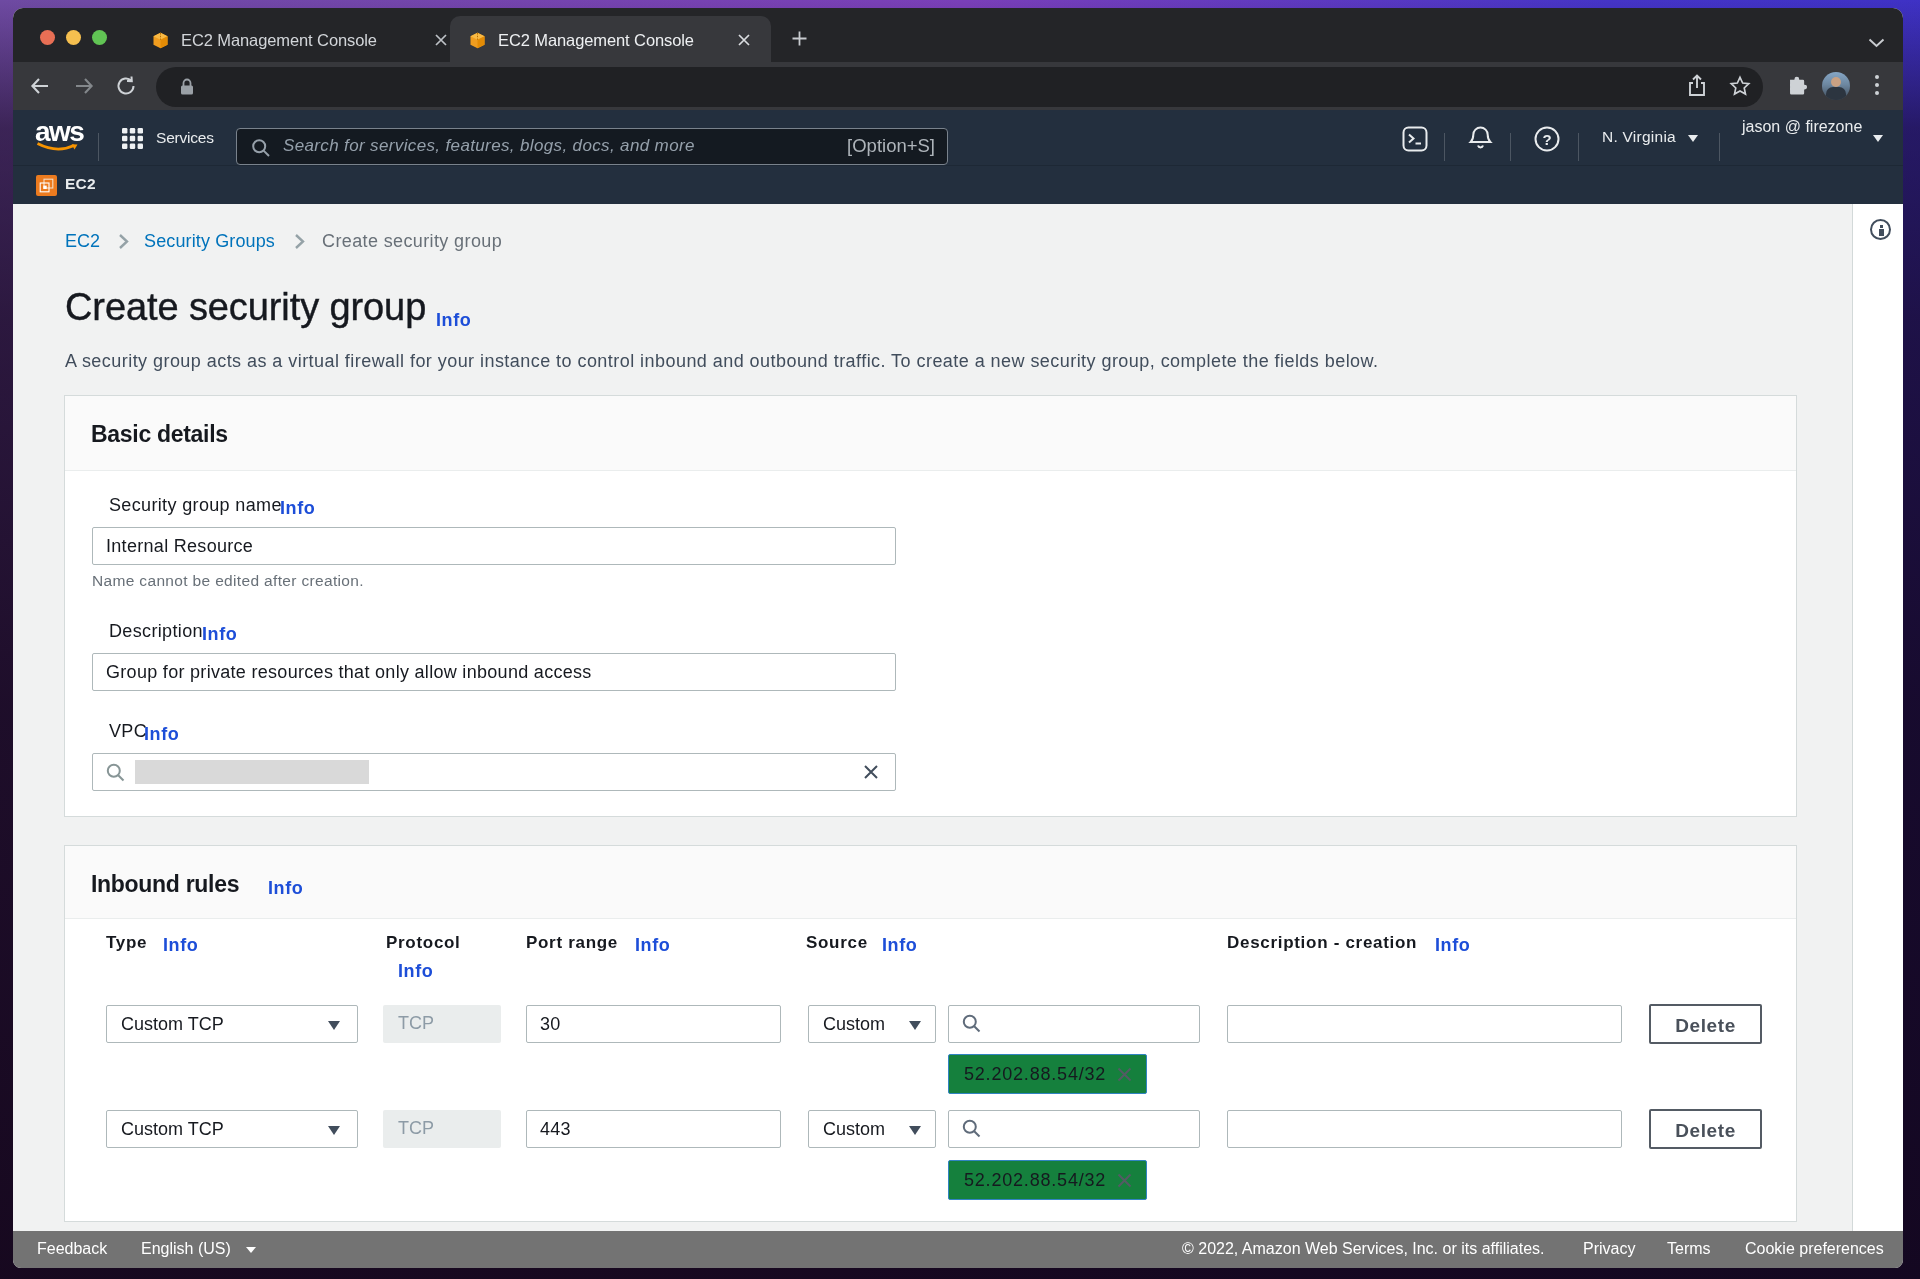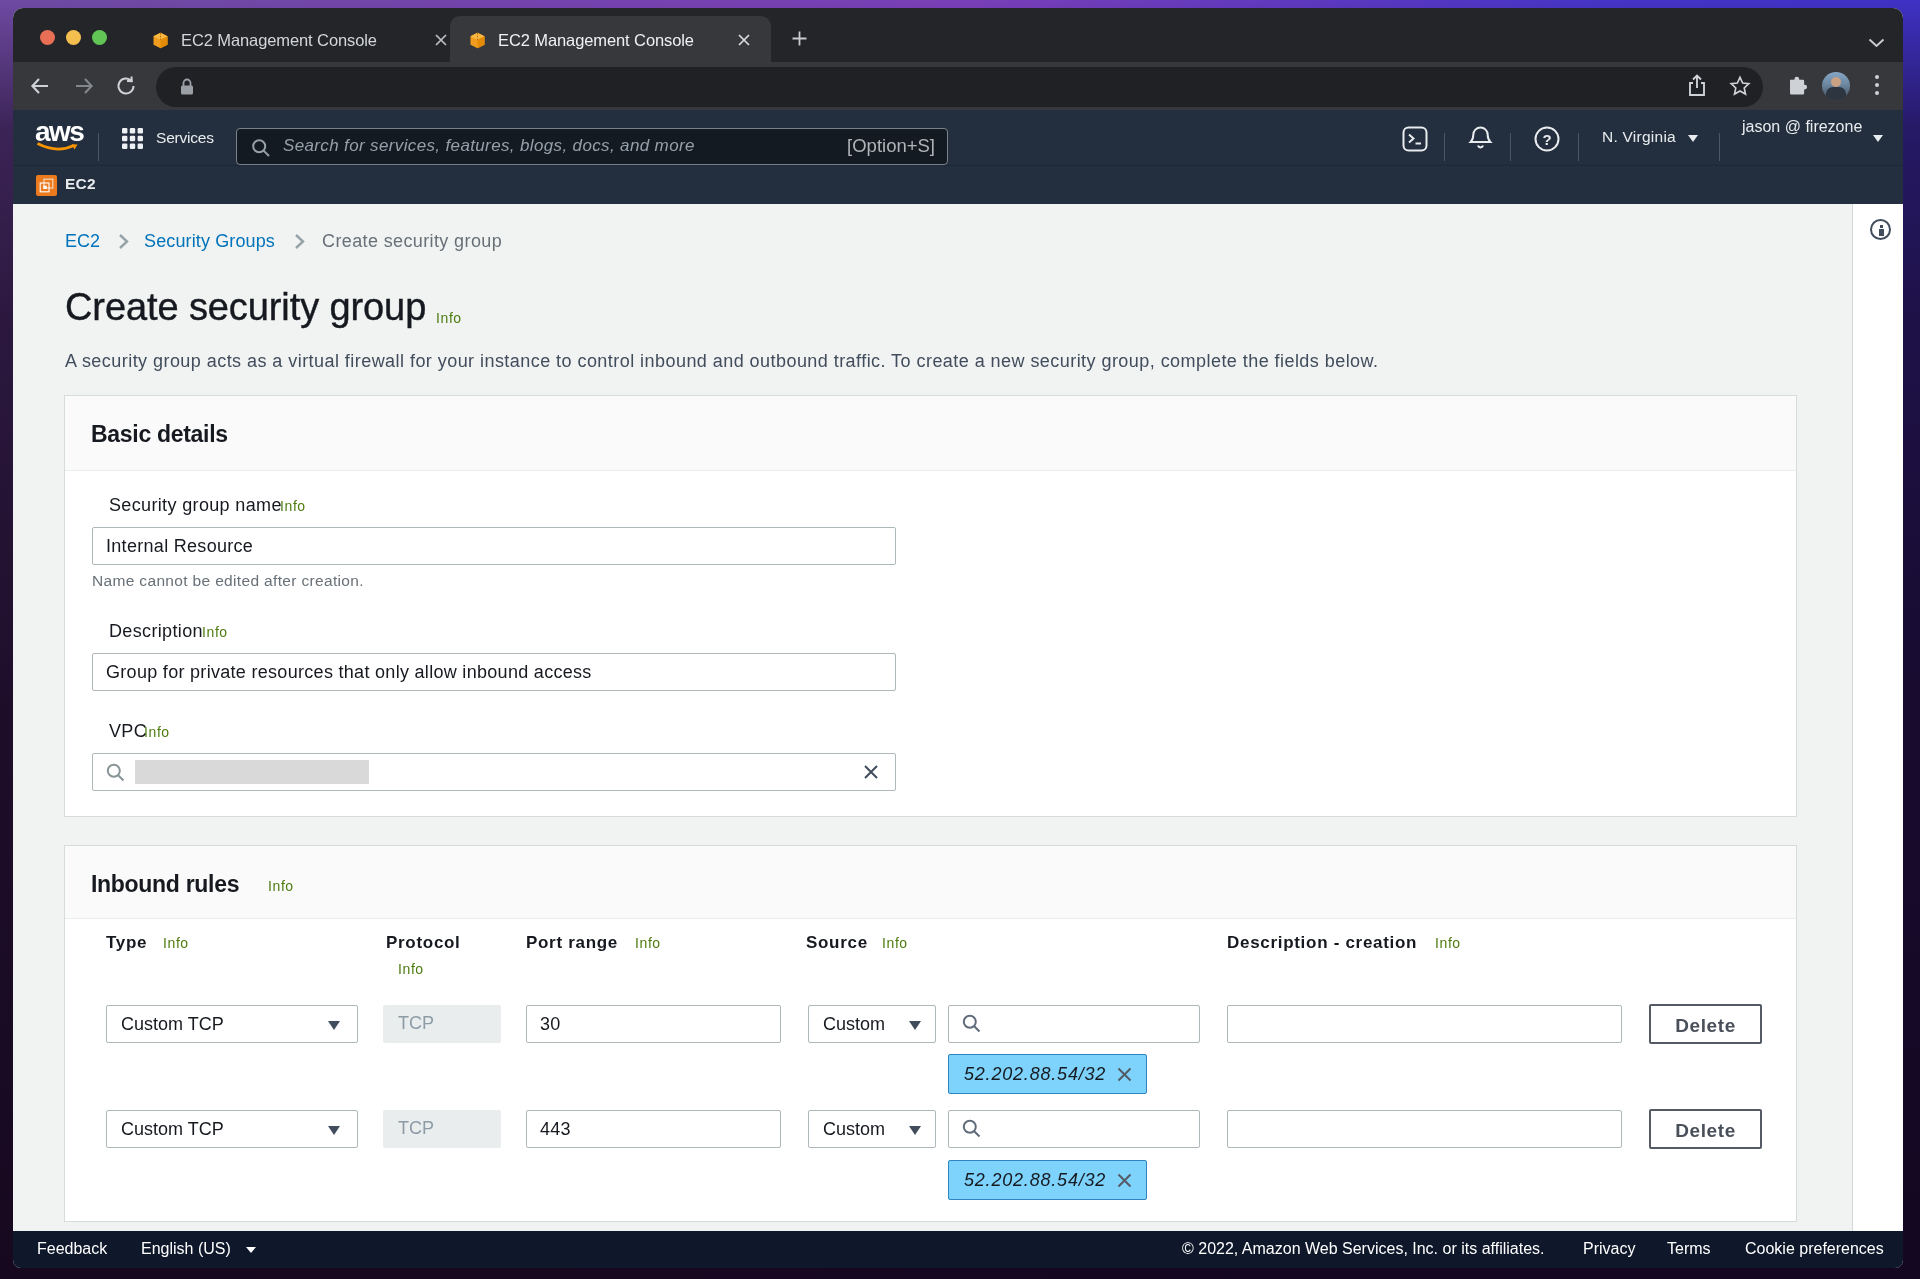--- a/index.html
+++ b/index.html
@@ -35,40 +35,40 @@
   .hicon { position:absolute; top:14px; }
   .htxt { position:absolute; font-size:15.5px; color:#e9ecee; letter-spacing:.25px; white-space:nowrap; }
   
   .main { position:absolute; left:0; top:196px; width:100%; height:1027px; background:#f1f2f2; }
   .side { position:absolute; left:1839px; top:0; width:51px; height:1027px; background:#fff; border-left:1px solid #d3d9d9; }
   .content { position:absolute; left:0; top:2px; width:1839px; height:1025px; }
   .crumb { position:absolute; top:25px; font-size:18px; white-space:nowrap; }
   .blue { color:#0073bb; }
   .h1 { position:absolute; left:52px; top:80px; font-size:38px; color:#16191f; letter-spacing:-0.1px; -webkit-text-stroke:0.4px #16191f; white-space:nowrap; }
   .lead { position:absolute; left:52px; top:145px; font-size:18px; letter-spacing:.45px; color:#414d5c; white-space:nowrap; }
-  .info { font-size:14px; font-weight:normal; letter-spacing:.6px; color:#4d7c0f; white-space:nowrap; }
+  .info { font-size:18px; font-weight:bold; letter-spacing:.6px; color:#1d4ed8; white-space:nowrap; }
   .panel { position:absolute; left:51px; width:1733px; background:#fff; border:1px solid #d5dbdb; }
   .phead { position:absolute; left:0; top:0; width:100%; background:#fafafa; border-bottom:1px solid #eaeded; }
   .ptitle { font-size:23px; font-weight:bold; letter-spacing:-.3px; color:#16191f; white-space:nowrap; }
   .label { font-size:18px; letter-spacing:.35px; color:#16191f; white-space:nowrap;margin-left:17px; }
   .inp { position:absolute; background:#fff; border:1.5px solid #aeb8ba; border-radius:2px; font-size:18px; letter-spacing:.3px; color:#16191f; }
   .inp .t { position:absolute; left:13px; top:8px; white-space:nowrap; }
   .helper { position:absolute; font-size:15.5px; letter-spacing:.34px; color:#687078; white-space:nowrap; }
   .thead { position:absolute; font-size:17px; font-weight:bold; letter-spacing:.7px; color:#16191f; white-space:nowrap; }
   .sel { position:absolute; background:#fff; border:1.5px solid #aeb8ba; border-radius:2px; height:38px; }
   .sel .t { position:absolute; left:14px; top:8px; font-size:18px; color:#16191f; white-space:nowrap; }
   .tri { position:absolute; width:0; height:0; border-left:6.5px solid transparent; border-right:6.5px solid transparent; border-top:9px solid #414d5c; top:15px; }
   .dis { position:absolute; background:#eaeded; border-radius:2px; height:38px; }
   .dis .t { position:absolute; left:15px; top:8px; font-size:18px; color:#8d9ba6; }
-  .tag { position:absolute; height:40px; background:#7dd3fc; border:1.5px solid #3184c2; border-radius:2px;font-style:italic; }
+  .tag { position:absolute; height:40px; background:#15803d; border:1.5px solid #3184c2; border-radius:2px; }
   .tag .t { position:absolute; left:15px; top:9px; font-size:18px; letter-spacing:.8px; color:#16191f; white-space:nowrap; }
   .delbtn { position:absolute; width:113px; height:40px; border:2px solid #545b64; border-radius:2px; background:#fff; }
   .delbtn .t { position:absolute; width:100%; text-align:center; top:9px; font-size:19px; font-weight:bold; letter-spacing:.6px; color:#49505a; }
   
-  .footer { position:absolute; left:0; top:1223px; width:100%; height:37px; background:#0f172a; font-size:16px; color:#fff; }
+  .footer { position:absolute; left:0; top:1223px; width:100%; height:37px; background:#737373; font-size:16px; color:#fff; }
   .ftxt { position:absolute; top:9px; white-space:nowrap; }
 </style>
 </head>
 <body>
 <div class="win">
 
   <div class="tabbar">
     <div class="dot" style="left:27px; background:#e86f55;"></div>
     <div class="dot" style="left:53px; background:#f5bf4f;"></div>
     <div class="dot" style="left:79px; background:#61c454;"></div>

